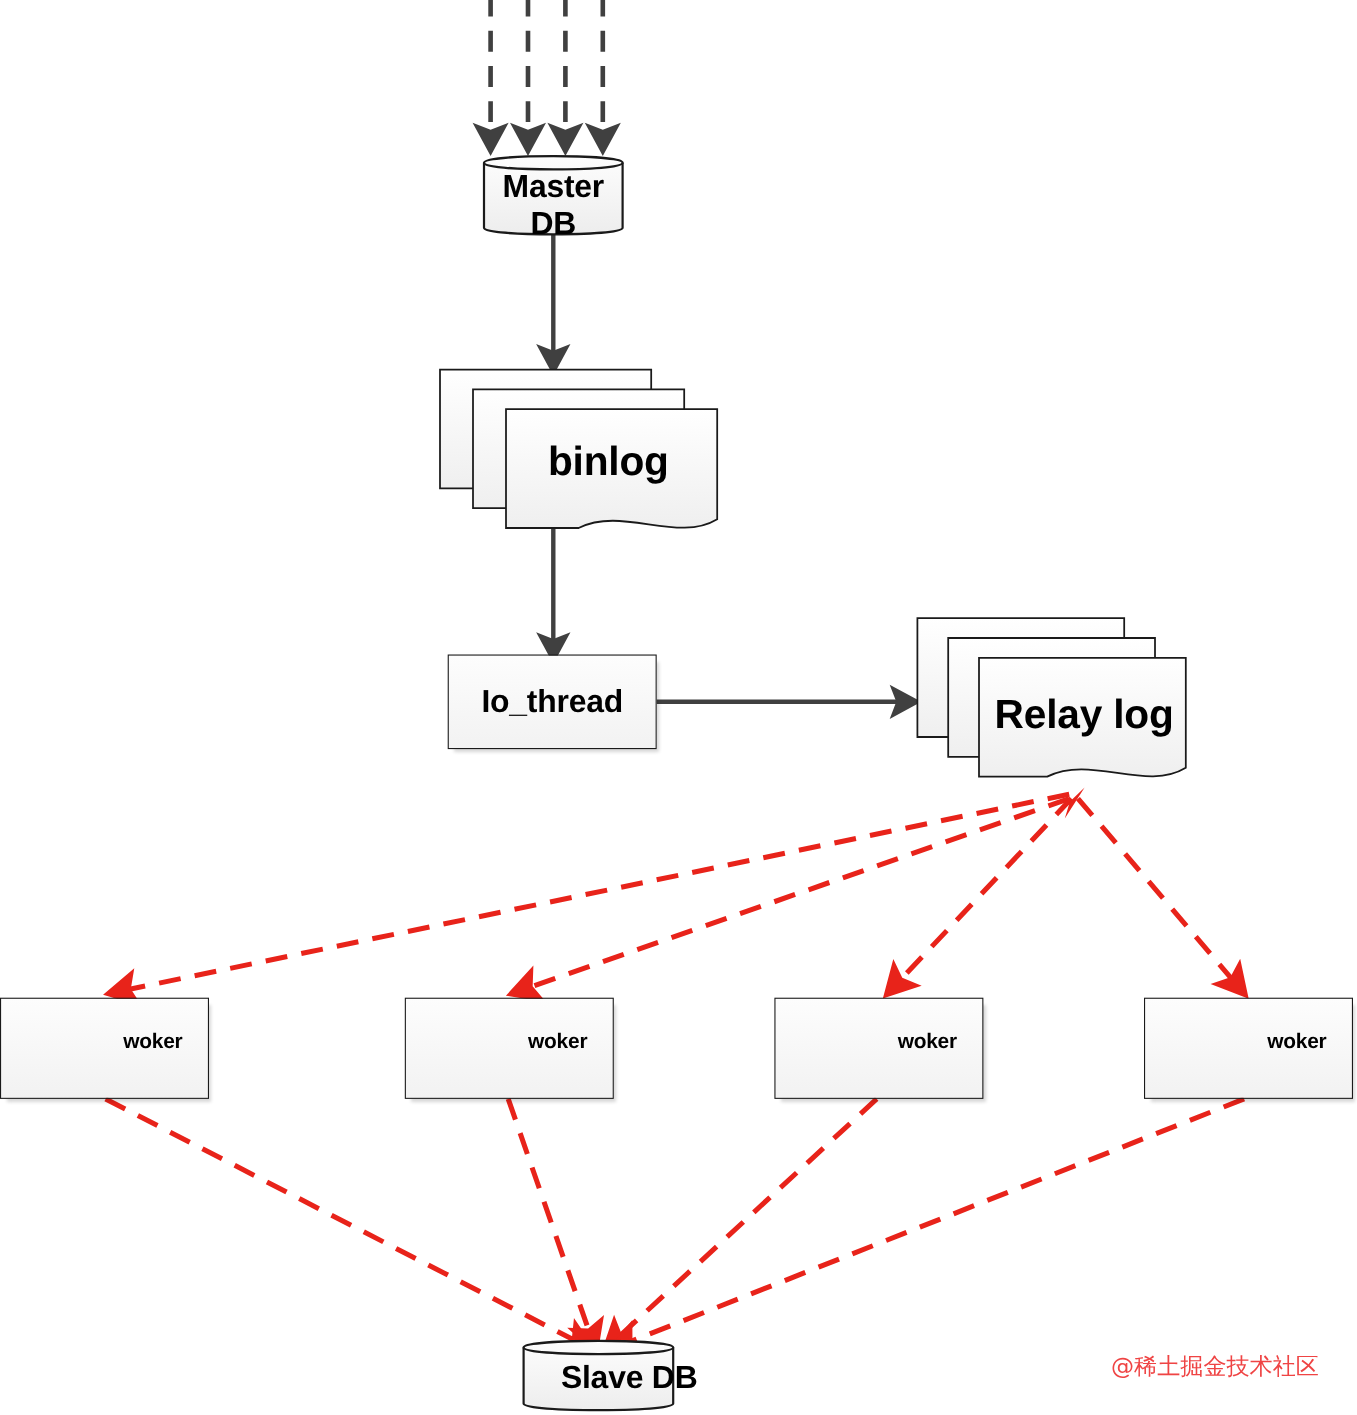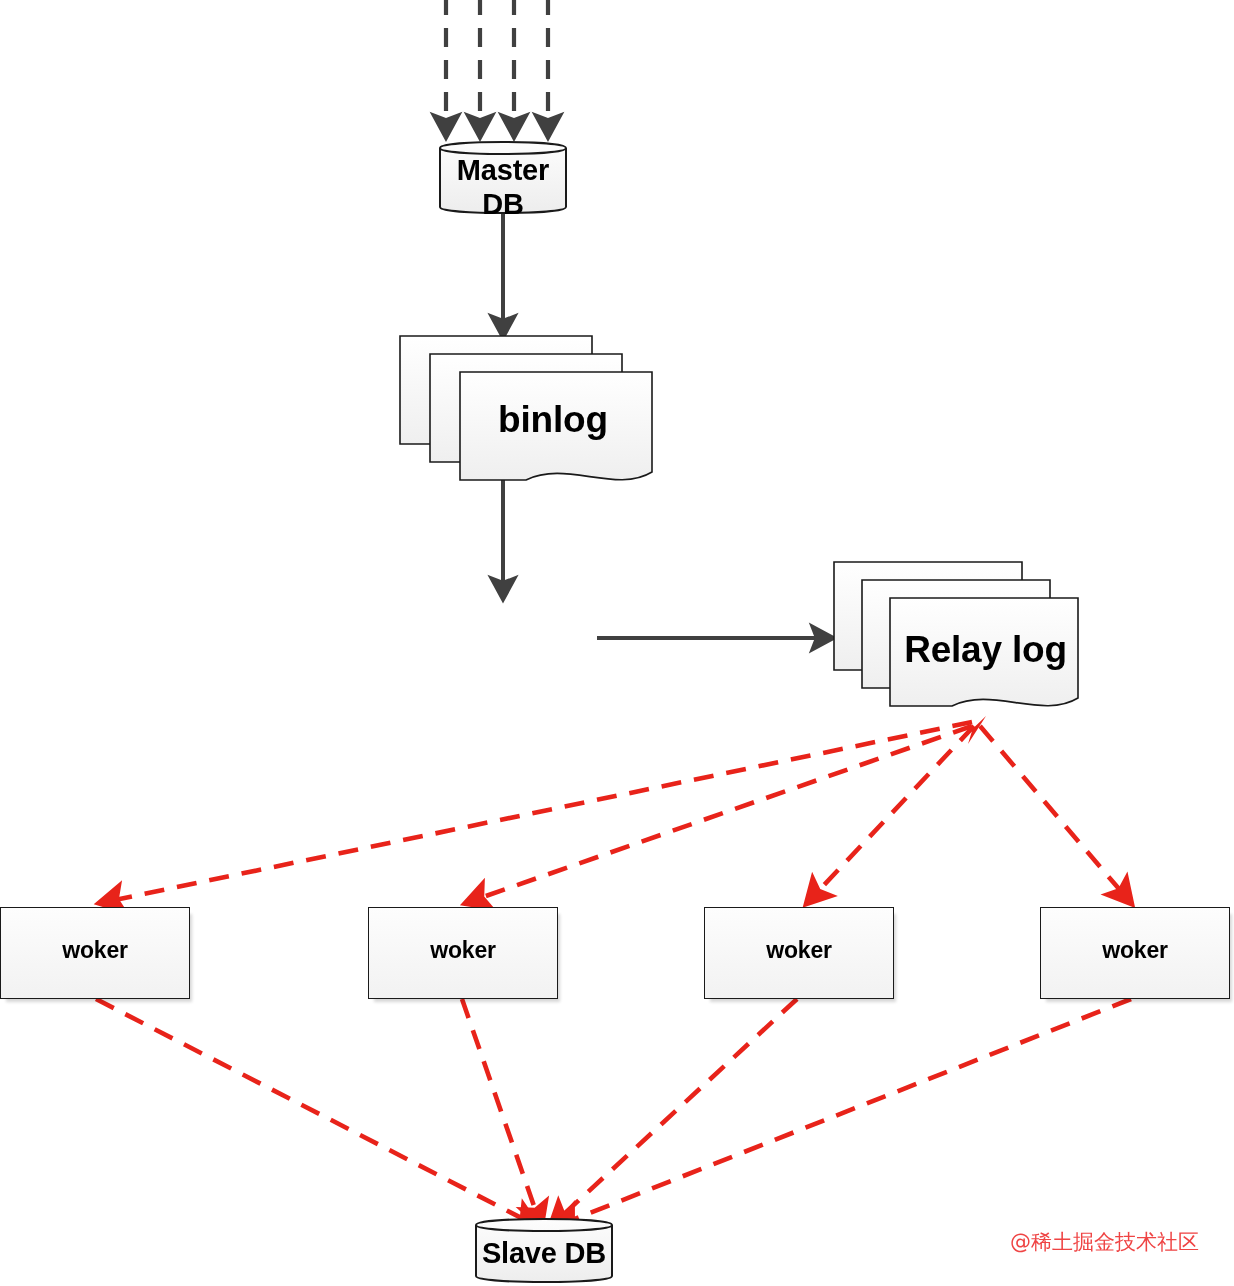--- a/index.html
+++ b/index.html
@@ -42,21 +42,22 @@
   
   .rect-box {
     box-sizing: border-box;
     border: 1.6px solid #1a1a1a;
     background: linear-gradient(180deg, #fdfdfd 0%, #f2f2f2 100%);
     box-shadow: 4px 5px 3px -2px rgba(0,0,0,0.16);
     width: 100%;
     height: 100%;
   }
   .worker-label {
-    font-size: 23px;
+    font-size: 19px;
+    padding-left: 44px;
   }
   .io-label {
     font-size: 29px;
   }
   .doc-label {
     font-size: 37px;
   }
   .db-label {
     font-size: 29px;
     text-align: center;
@@ -175,20 +176,24 @@
         <path d="M4,4 L196,4 L196,104 C160,126 110,92 70,112 L4,112 Z" fill="url(#docGrad)" stroke="#1a1a1a" stroke-width="1.6"></path>
 
         <path d="M34,22 L226,22 L226,122 C190,144 140,110 100,130 L34,130 Z" fill="url(#docGrad)" stroke="#1a1a1a" stroke-width="1.6"></path>
 
         <path d="M64,40 L256,40 L256,140 C220,162 170,128 130,148 L64,148 Z" fill="url(#docGrad)" stroke="#1a1a1a" stroke-width="1.6"></path>
       </svg>
     </div>
     <div class="node-label doc-label" style="top:66px; left:57px; width:200px;">binlog</div>
   </div>
 
+  <div class="node" style="left:407px; top:595px; width:190px; height:86px;">
+    <div class="rect-box"></div>
+    <div class="node-label io-label" style="top:26px;">Io_thread</div>
+  </div>
 
   <div class="node" style="left:830px; top:558px; width:258px; height:150px;">
     <div class="doc-stack">
       <svg width="258" height="150" viewBox="0 0 258 150">
         <path d="M4,4 L192,4 L192,104 C156,126 106,92 66,112 L4,112 Z" fill="url(#docGrad)" stroke="#1a1a1a" stroke-width="1.6"></path>
         <path d="M32,22 L220,22 L220,122 C184,144 134,110 94,130 L32,130 Z" fill="url(#docGrad)" stroke="#1a1a1a" stroke-width="1.6"></path>
         <path d="M60,40 L248,40 L248,140 C212,162 162,128 122,148 L60,148 Z" fill="url(#docGrad)" stroke="#1a1a1a" stroke-width="1.6"></path>
       </svg>
     </div>
     <div class="node-label doc-label" style="top:70px; left:58px; width:195px;">Relay log</div>
@@ -212,18 +217,18 @@
   <div class="node" style="left:1040px; top:907px; width:190px; height:92px;">
     <div class="rect-box"></div>
     <div class="node-label worker-label" style="top:30px;">woker</div>
   </div>
 
   <div class="node" style="left:474px; top:1214px; width:140px; height:76px;">
     <svg width="140" height="76" viewBox="0 0 140 76" style="position:absolute;left:0;top:0;overflow:visible;">
       <path d="M2,11 C2,3 138,3 138,11 L138,62 C138,70 2,70 2,62 Z" fill="url(#cylGrad)" stroke="#1a1a1a" stroke-width="2"></path>
       <path d="M2,11 C2,19 138,19 138,11" fill="none" stroke="#1a1a1a" stroke-width="2"></path>
     </svg>
-    <div class="node-label slave-label" style="top:22px;">Slave DB</div>
+    <div class="node-label slave-label" style="top:22px;margin-left:28px;">Slave DB</div>
   </div>
 
   <div id="watermark" style="left:1010px; top:1228px;">@稀土掘金技术社区</div>
 
 </div>
 
 </body></html>

